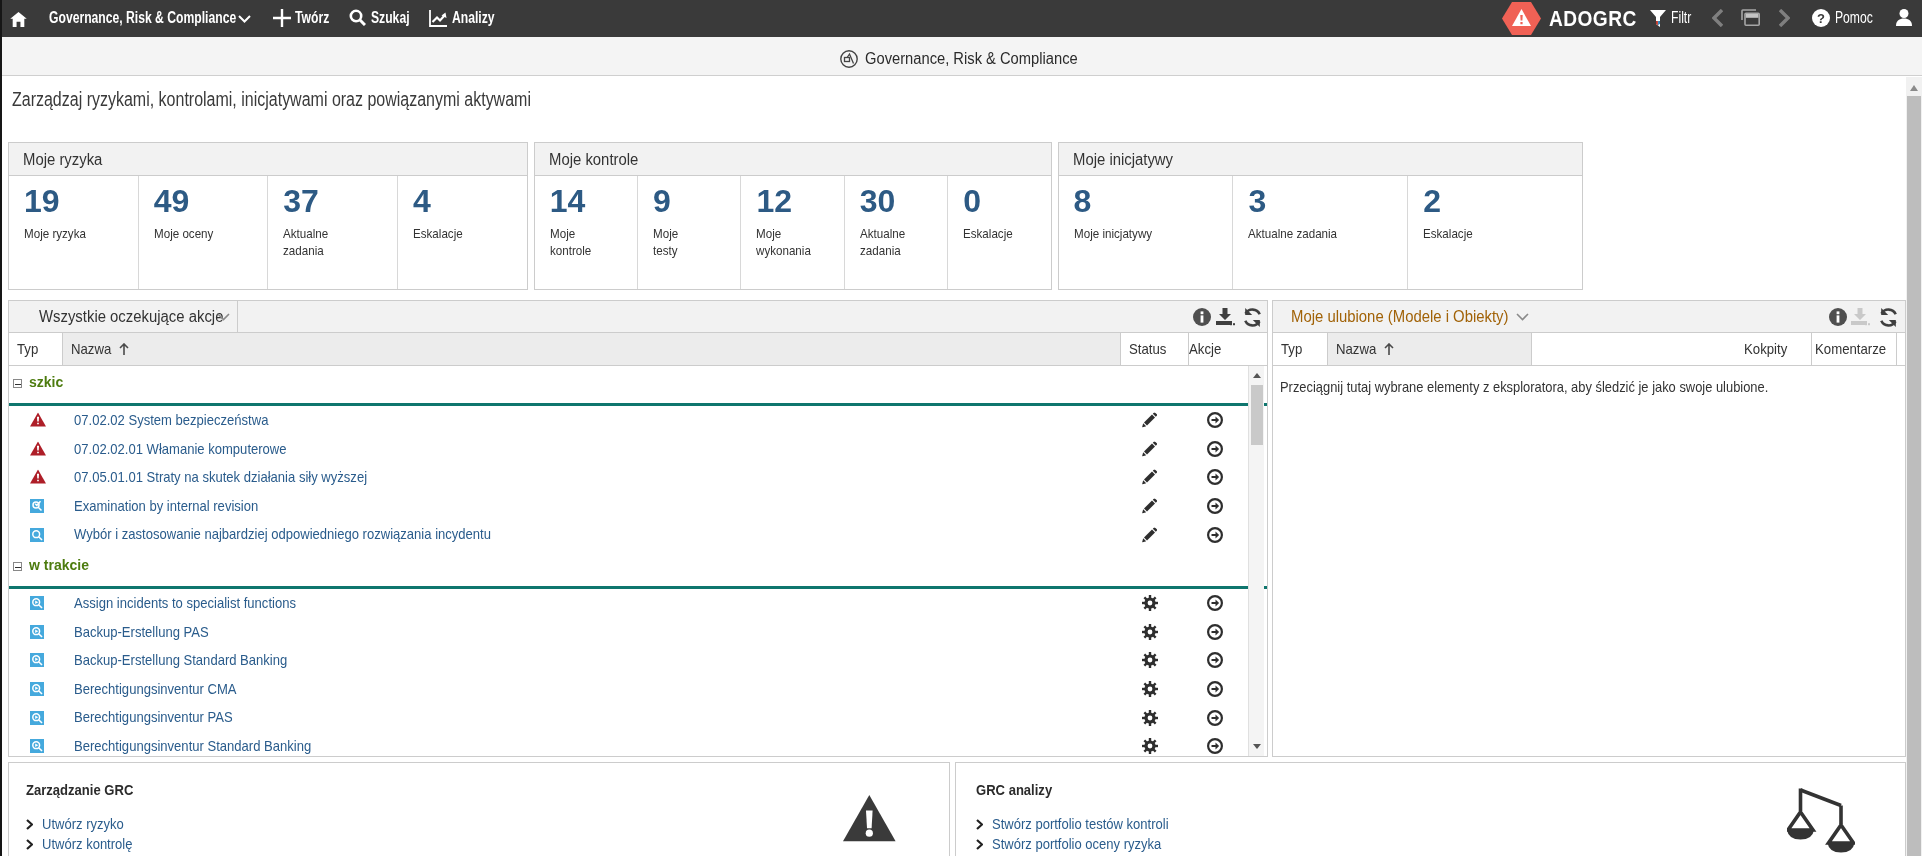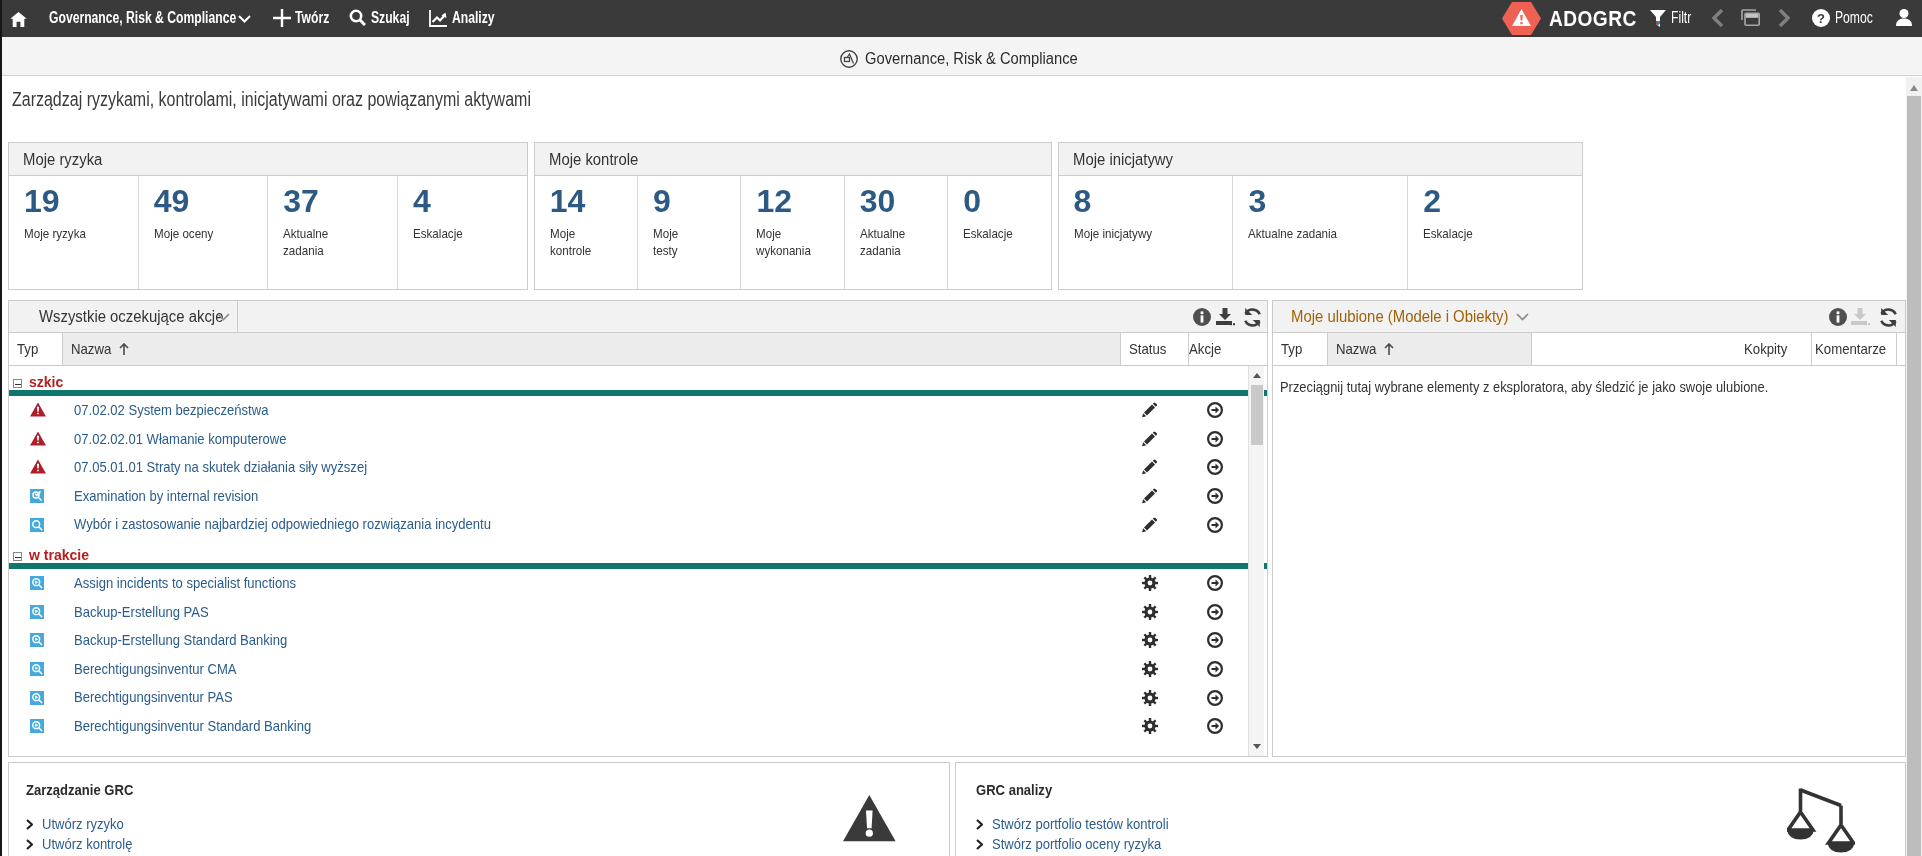--- a/index.html
+++ b/index.html
@@ -49,21 +49,21 @@
 .pdrop .chev { position:absolute; left:208px; top:12px; } .ptitle .chev { position:absolute; left:225px; top:12px; }
 .hicons { position:absolute; left:0; top:0; right:0; height:32px; } .hicons svg { position:absolute; top:7px; }
 
 
 .thead { position:absolute; left:0; top:32px; right:0; height:33px; border-bottom:1px solid #ccc; font-size:15px; color:#333; background:#fff; }
 .th { position:absolute; top:0; height:32px; line-height:32px; padding-left:8px; border-right:1px solid #ccc; } .th span { display:inline-block; transform:scaleX(0.88); transform-origin:0 50%; white-space:nowrap; }
 .th.sorted { background:#ececec; }
 
 
 .rows { position:absolute; left:0; top:65px; right:0; bottom:0; overflow:hidden; }
-.grp { position:relative; height:30px; border-bottom:6px solid #0f766e; font-size:14px; font-weight:700; color:#b91c1c; line-height:33px; padding-left:20px; }
+.grp { position:relative; height:40px; border-bottom:3px solid #0f766e; font-size:14px; font-weight:700; color:#4d7c0f; line-height:33px; padding-left:20px; }
 .grp .box { position:absolute; left:3.5px; top:13px; width:9px; height:9px; border:1px solid #888; background:#fff; }
 .grp .box:after { content:""; position:absolute; left:1.5px; top:3.8px; width:6px; height:1.2px; background:#333; }
 .row { position:relative; height:28.6px; }
 .row .ric { position:absolute; left:21px; top:50%; transform:translateY(-50%); }
 .row a { position:absolute; left:64.5px; top:0; line-height:28.6px; font-size:14.5px; color:#2a5c8c; text-decoration:none; white-space:nowrap; transform:scaleX(0.9); transform-origin:0 50%; display:inline-block; }
 .row .st { position:absolute; left:1133px; top:50%; transform:translateY(-50%); }
 .row .ak { position:absolute; left:1198px; top:50%; transform:translateY(-50%); }
 
 
 .isb { position:absolute; left:1239px; top:65px; width:16px; bottom:0; background:#f4f4f4; border-left:1px solid #e0e0e0; }

